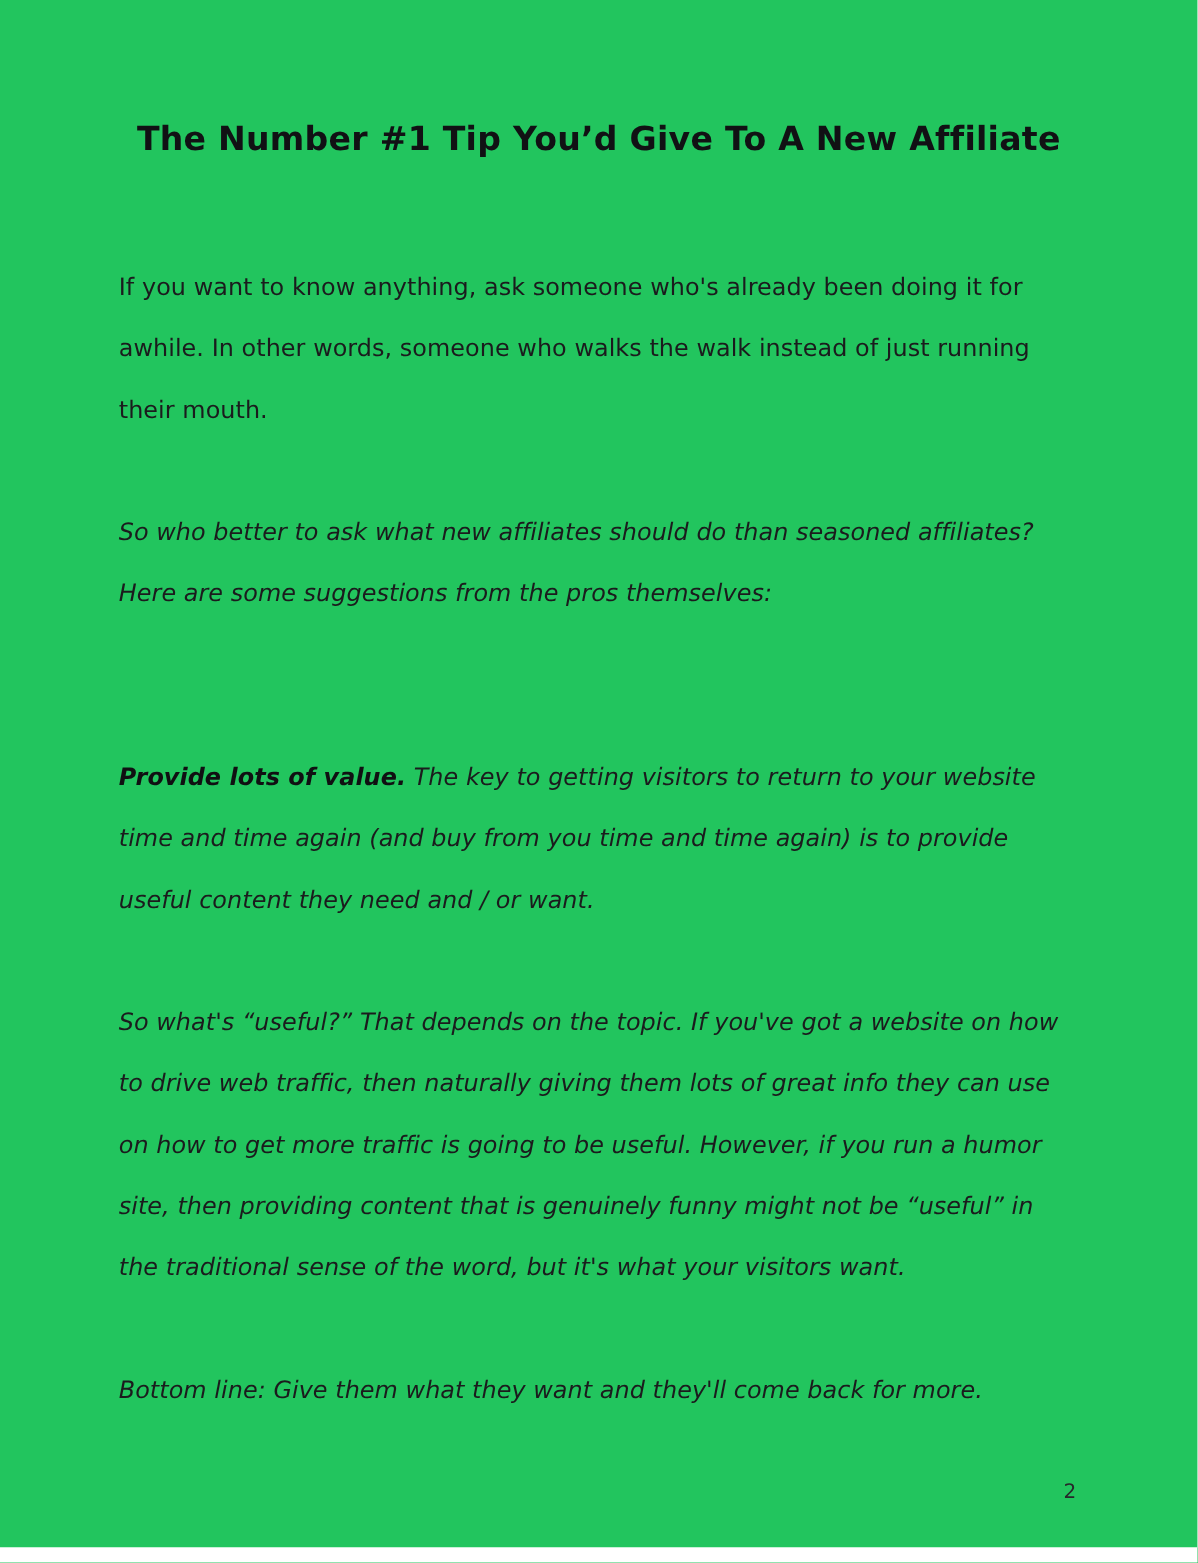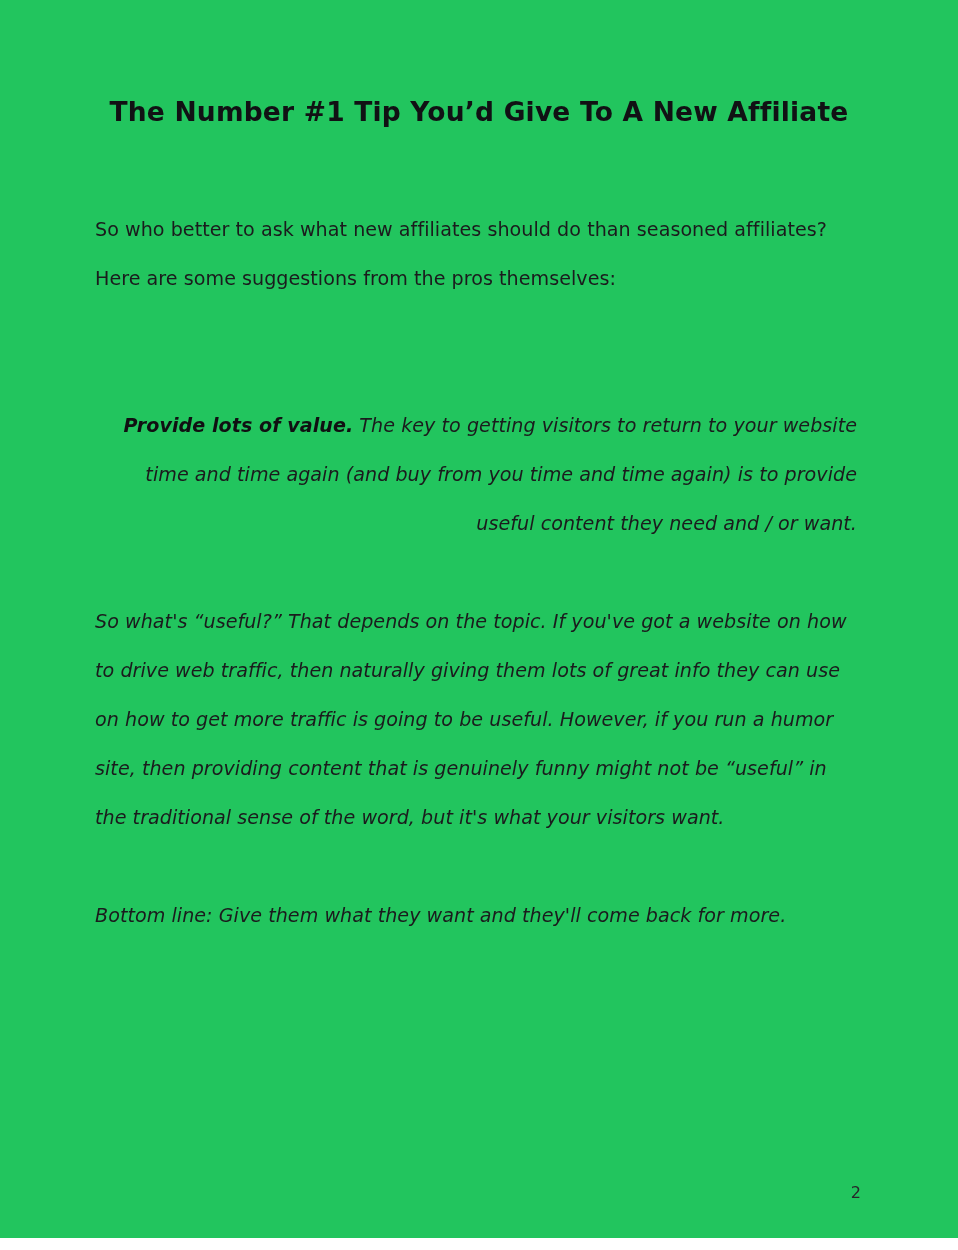--- a/index.html
+++ b/index.html
@@ -49,21 +49,20 @@
     letter-spacing: 0.05px;
     text-align: left;
     white-space: normal;
   }
   .para + .para {
     margin-top: 49px;
     font-style: italic;
   }
   .para.gap-extra {
     margin-top: 98px;
-    text-align: right;
   }
   .lead {
     font-weight: bold;
     color: #101012;
   }
   .page-number {
     position: absolute;
     right: 97px;
     top: 1183px;
     font-size: 16px;
@@ -74,20 +73,23 @@
 </style>
 </head>
 <body>
 
 <div class="page">
 
   <h1 class="doc-title">The Number #1 Tip You’d Give To A New Affiliate</h1>
 
   <div class="body-area">
 
+    <p class="para">
+      <span>If you want to know anything, ask someone who's already been doing it for awhile. In other words, someone who walks the walk instead of just running their mouth.</span>
+    </p>
 
     <p class="para">
       <span>So who better to ask what new affiliates should do than seasoned affiliates? Here are some suggestions from the pros themselves:</span>
     </p>
 
     <p class="para gap-extra">
       <span class="lead">Provide lots of value.</span><span> The key to getting visitors to return to your website time and time again (and buy from you time and time again) is to provide useful content they need and / or want.</span>
     </p>
 
     <p class="para">

